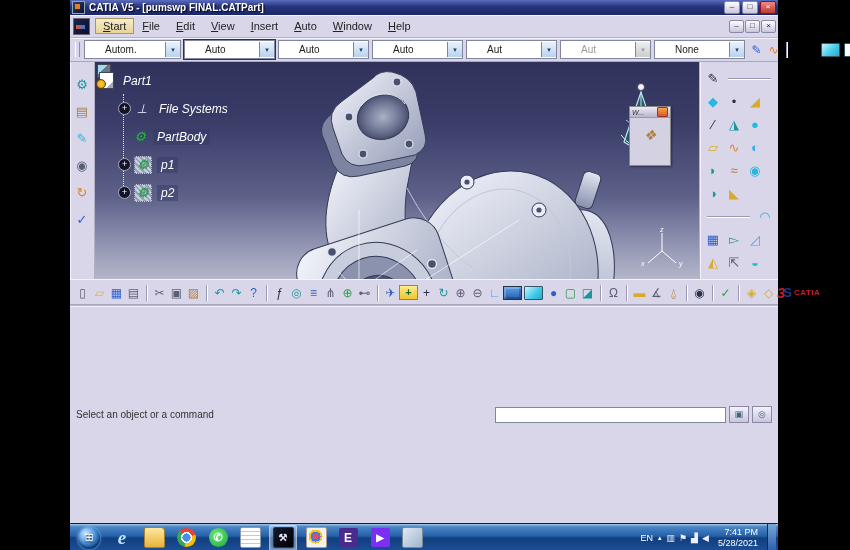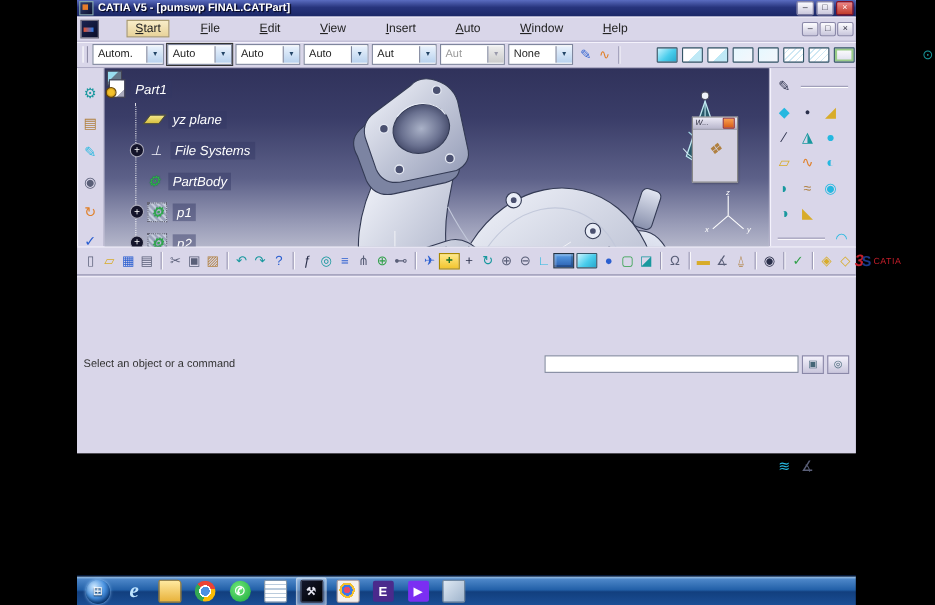--- a/index.html
+++ b/index.html
@@ -1,50 +1,50 @@
 <!DOCTYPE html>
 <html><head>
 <meta charset="utf-8">
 <style>
   html,body{margin:0;padding:0;background:#000;width:850px;height:550px;overflow:hidden;
     font-family:"Liberation Sans",sans-serif;-webkit-font-smoothing:antialiased;}
   .desktop{position:absolute;left:70px;top:0;width:708px;height:550px;background:#000;}
 
   
-  .win{position:absolute;left:0;top:0;width:708px;height:412px;background:#d9d6e9;
+  .win{position:absolute;left:0;top:0;width:708px;height:523px;background:#d9d6e9;
     box-shadow:inset 1px 1px 0 #f2f0fa, inset -1px -1px 0 #7a7898;display:flex;flex-direction:column;}
   .titlebar{height:15px;background:linear-gradient(180deg,#5a6cc0 0%,#27347c 45%,#1b2766 100%);
     display:flex;align-items:center;color:#fff;font-size:10px;padding:0 2px;flex:none;}
   .app-ico{width:11px;height:11px;background:linear-gradient(135deg,#30406e,#0c1030);border:1px solid #8aa;
     margin-right:4px;position:relative;flex:none;}
   .app-ico::after{content:"";position:absolute;left:2px;top:2px;width:5px;height:5px;background:#e87c2a;}
   .title-text{flex:1;white-space:nowrap;overflow:hidden;font-weight:bold;text-shadow:1px 1px 1px #001;}
   .wbtns{display:flex;gap:2px;}
   .wbtn{width:14px;height:11px;font-size:8px;line-height:10px;text-align:center;color:#223;
     background:linear-gradient(#fdfdff,#c9c6dc);border:1px solid #8a88a8;border-radius:2px;}
   .wbtn.close{background:linear-gradient(#e88,#c03a2a);color:#fff;border-color:#812;}
 
   .menubar{height:22px;display:flex;align-items:center;background:#d9d6e9;border-bottom:1px solid #b6b4cc;
     box-shadow:inset 0 1px 0 #f4f2fc;padding:0 2px;flex:none;font-size:11px;color:#222;}
   .catia-ico{width:15px;height:15px;background:linear-gradient(135deg,#1a2450,#0a0e28);border:1px solid #667;
     margin:0 5px 0 1px;position:relative;flex:none;}
   .catia-ico::after{content:"";position:absolute;left:2px;top:6px;width:9px;height:4px;
     background:linear-gradient(90deg,#e8522a,#2a7ae8);}
-  .menu-item{padding:2px 8px;cursor:default;margin-left:20px;}
+  .menu-item{padding:2px 8px;cursor:default;}
   .menu-item::first-letter{text-decoration:underline;}
   .menu-item.active{background:linear-gradient(#f8ecc8,#e8d39a);border:1px solid #a89868;padding:1px 7px;}
   .mdi-btns{margin-left:auto;display:flex;gap:1px;}
   .mdi-btns .wbtn{width:13px;height:11px;}
 
   .toolbar{height:23px;display:flex;align-items:center;background:#d9d6e9;border-bottom:1px solid #a8a6c0;
     box-shadow:inset 0 1px 0 #f4f2fc;padding:0 4px;flex:none;}
   .grip{width:3px;height:15px;border-left:1px solid #fff;border-right:1px solid #908ea8;margin:0 4px 0 1px;flex:none;}
   .dd{display:flex;align-items:center;height:17px;background:#fff;border:1px solid #7f869d;
     font-size:10px;color:#222;margin-right:3px;flex:none;}
-  .dd .v{padding:0 4px;overflow:hidden;white-space:nowrap;}
+  .dd .v{padding:0 20px;overflow:hidden;white-space:nowrap;}
   .dd .a{width:14px;height:15px;background:linear-gradient(#eaf2fc,#b9d2ee);border-left:1px solid #7f869d;
     font-size:7px;line-height:15px;text-align:center;color:#246;}
   .dd.boxed{box-shadow:0 0 0 1px #333;}
   .dd.disabled .v{color:#999;}
   .dd.disabled .a{color:#99a;background:linear-gradient(#eee,#ccc);}
 
   .ticon{min-width:17px;height:18px;display:inline-flex;align-items:center;justify-content:center;
     font-size:12px;line-height:1;flex:none;cursor:default;}
   .tsep{width:1px;height:16px;background:#9a98b4;box-shadow:1px 0 0 #fff;margin:0 4px;flex:none;align-self:center;}
   .c-blue{color:#2b5fd0}.c-cyan{color:#25b8e0}.c-teal{color:#18989e}.c-yellow{color:#d8ac2a}
@@ -110,21 +110,21 @@
   .palette-body .ticon{font-size:14px;}
 
   .triad{position:absolute;right:14px;bottom:10px;}
 
   
   .btoolbar{height:25px;display:flex;align-items:center;background:#d9d6e9;border-top:1px solid #f4f2fc;
     box-shadow:inset 0 -1px 0 #a8a6c0;padding:0 4px;flex:none;}
   .logo{margin-left:auto;display:flex;align-items:center;gap:2px;padding-right:4px;}
   .logo .swoosh{color:#c41e2a;font-size:15px;font-weight:bold;font-style:italic;line-height:1;}
   .logo .s{color:#1a3a8c;font-size:13px;font-weight:bold;margin-left:-4px;}
-  .logo .word{color:#c41e2a;font-size:8px;font-weight:normal;letter-spacing:.5px;}
+  .logo .word{color:#c41e2a;font-size:8px;font-weight:bold;letter-spacing:.5px;}
   .statusbar{flex:1;display:flex;align-items:center;background:#d9d6e9;font-size:10px;color:#333;
     padding:0 6px;border-top:1px solid #b6b4cc;box-shadow:inset 0 1px 0 #f4f2fc;}
   .status-right{margin-left:auto;display:flex;align-items:center;gap:3px;}
   .cmd-input{width:225px;height:14px;border:1px solid #7f869d;background:#fff;font-size:10px;padding:0 2px;}
   .sbtn{width:18px;height:15px;font-size:9px;line-height:14px;text-align:center;color:#467;
     background:linear-gradient(#f4f2fc,#c9c6dc);border:1px solid #8a88a8;}
 
   
   .taskbar{position:absolute;left:0;top:523px;width:708px;height:27px;
     background:linear-gradient(180deg,#a6c8ea 0%,#4c86c8 10%,#2260a8 45%,#123f7e 52%,#1b4f96 100%);
@@ -344,25 +344,20 @@
           </g>
           <text x="206" y="298" font-size="9" fill="#fff">x</text>
         </svg>
 
         <div class="tree">
             <div class="trow">
               <span class="ti part"></span>
               <span class="tlabel">Part1</span>
             </div>
             <div class="trow l1">
-              <span class="spc"></span>
-              <span class="ti plane"></span>
-              <span class="tlabel">yz plane</span>
-            </div>
-            <div class="trow l1">
               <span class="exp">+</span>
               <span class="ti axis">⊥</span>
               <span class="tlabel">File Systems</span>
             </div>
             <div class="trow l1">
               <span class="spc"></span>
               <span class="ti body">⚙</span>
               <span class="tlabel">PartBody</span>
             </div>
             <div class="trow l1">
@@ -544,14 +539,29 @@
         <span class="tapp">
           <span class="ai tb-purple">E</span>
         </span>
         <span class="tapp">
           <span class="ai tb-player">▶</span>
         </span>
         <span class="tapp">
           <span class="ai tb-box"></span>
         </span>
       </span>
+    <span class="tray">
+      <span>EN</span>
+      <span style="font-size:7px;">▴</span>
+      <span style="display:flex;gap:4px;">
+          <span class="tico">▥</span>
+          <span class="tico">⚑</span>
+          <span class="tico">▟</span>
+          <span class="tico">◀</span>
+        </span>
+      <span class="clock">
+        <span>7:41 PM</span><br>
+        <span>5/28/2021</span>
+      </span>
+      <span class="showdesk"></span>
+    </span>
   </div>
 </div>
 
 </body></html>

